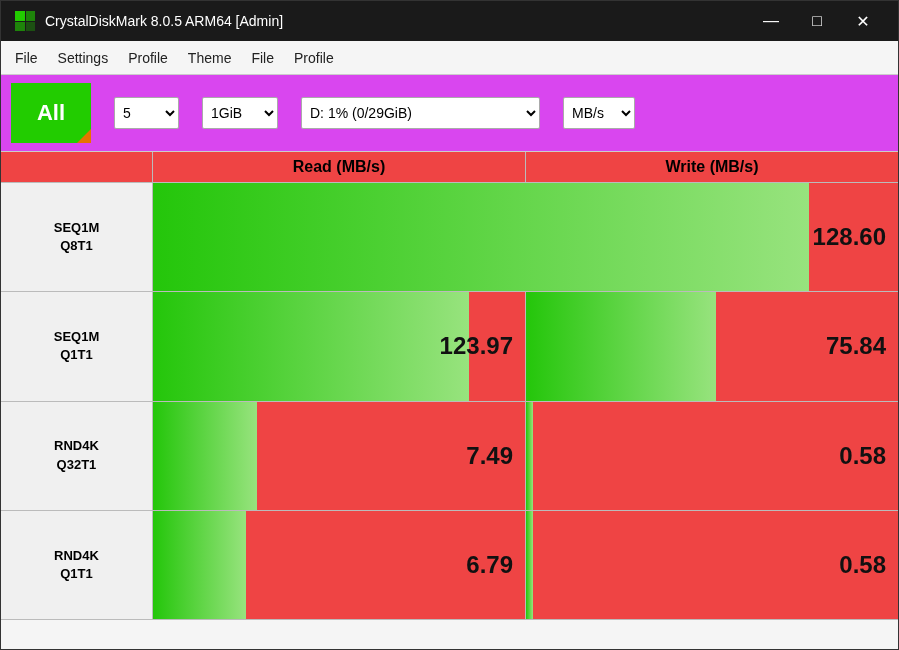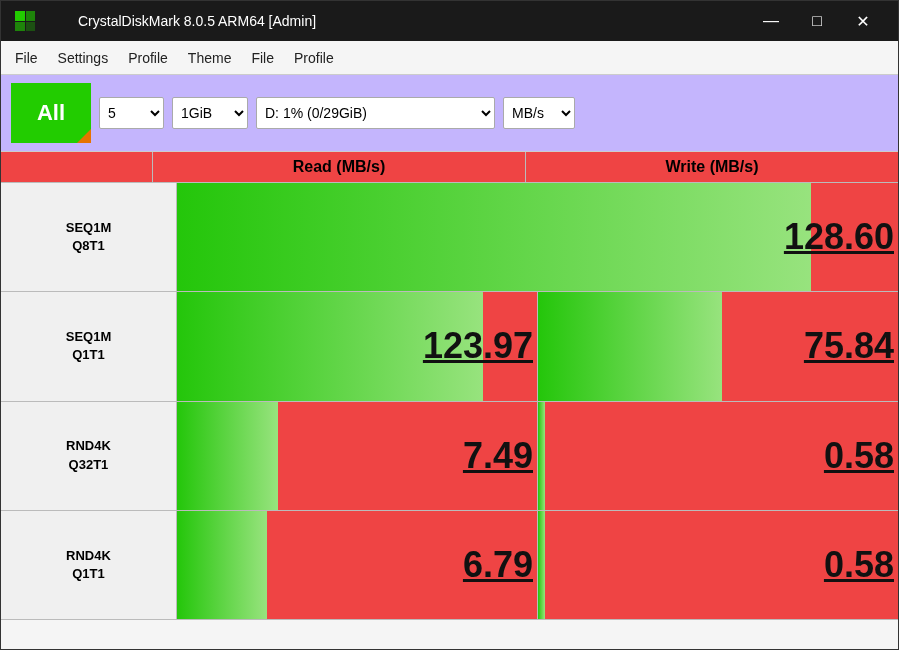--- a/index.html
+++ b/index.html
@@ -32,21 +32,20 @@
     .titlebar-icon {
       width: 24px;
       height: 24px;
       margin-right: 8px;
       flex-shrink: 0;
     }
     .titlebar-title {
       flex: 1;
       font-size: 14px;
       font-weight: 400;
-      margin-left: 33px;
     }
     .titlebar-controls {
       display: flex;
       gap: 0;
     }
     .titlebar-btn {
       width: 46px;
       height: 40px;
       background: transparent;
       border: none;
@@ -71,25 +70,25 @@
     .menubar-item {
       padding: 4px 10px;
       font-size: 14px;
       cursor: pointer;
       border-radius: 2px;
       color: #222;
     }
 
     
     .toolbar {
-      background: #c4b5fd;
+      background: #d946ef;
       display: flex;
       align-items: center;
       padding: 8px 10px;
-      gap: 8px;
+      gap: 23px;
       border-bottom: 1px solid #ccc;
       flex-shrink: 0;
     }
     .all-btn {
       background: #22cc00;
       color: white;
       font-size: 22px;
       font-weight: bold;
       width: 80px;
       height: 60px;
@@ -165,21 +164,21 @@
       flex-direction: column;
     }
     .data-row {
       display: flex;
       flex: 1;
       border-bottom: 1px solid #bbb;
     }
     .data-row:last-child { border-bottom: none; }
 
     .row-label {
-      width: 176px;
+      width: 152px;
       flex-shrink: 0;
       background: #f0f0f0;
       border-right: 1px solid #bbb;
       display: flex;
       align-items: center;
       justify-content: center;
       font-size: 13px;
       font-weight: bold;
       text-align: center;
       line-height: 1.4;
@@ -202,25 +201,24 @@
       bottom: 0;
       background: linear-gradient(to right, #00dd00, #88ff88);
       opacity: 0.85;
     }
 
     .cell-value {
       position: relative;
       z-index: 1;
       width: 100%;
       text-align: right;
-      font-size: 36px;
-      font-weight: bold;
-      padding-right: 4px;
+      font-size: 24px;
+      font-weight: bold;
+      padding-right: 12px;
       color: #111;
-      text-decoration: underline;
     }
 
     
     .footer-row {
       height: 30px;
       border-top: 1px solid #bbb;
       background: #f5f5f5;
       flex-shrink: 0;
     }
 

